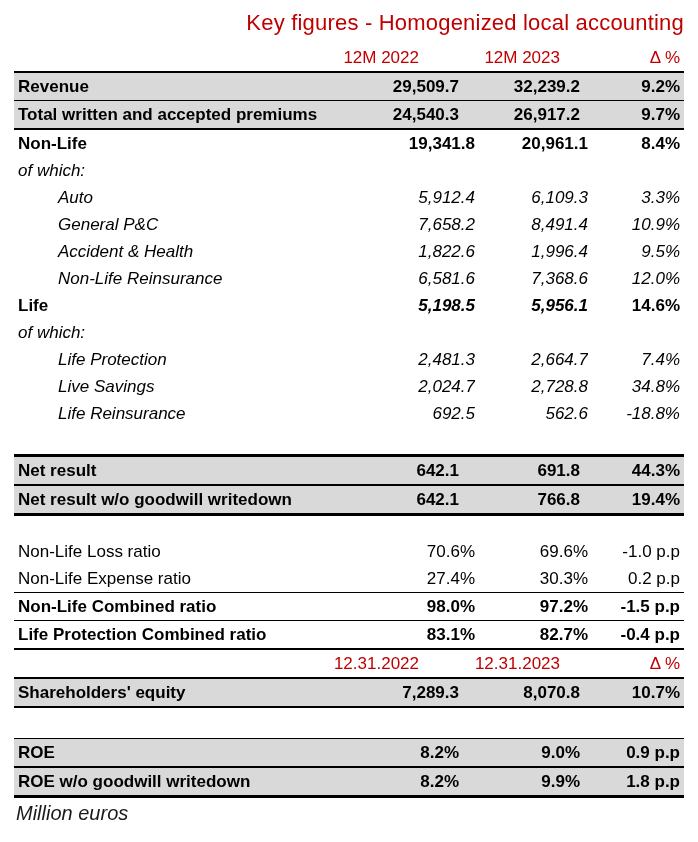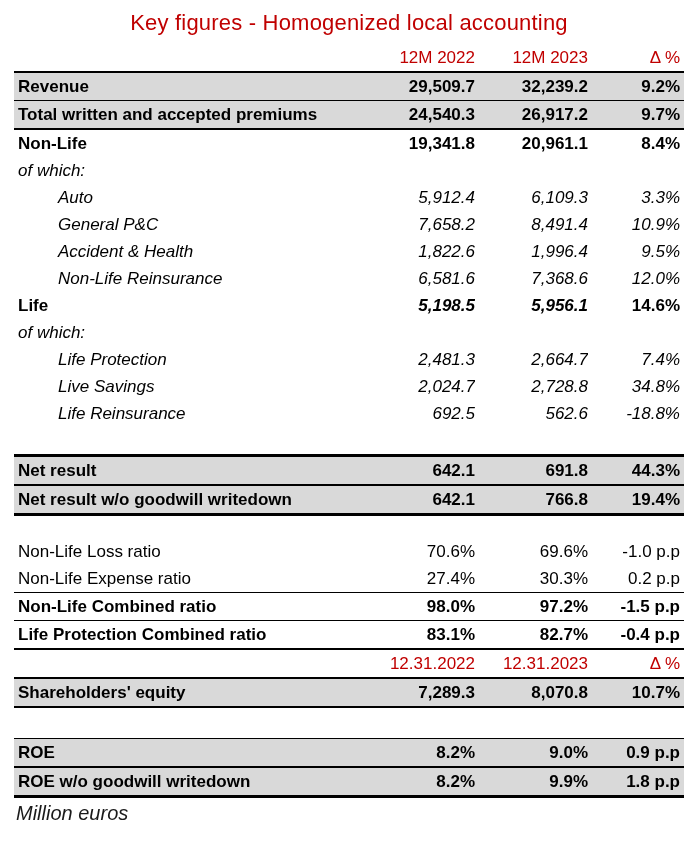--- a/index.html
+++ b/index.html
@@ -13,21 +13,21 @@
     -webkit-font-smoothing: antialiased;
   }
   .page {
     width: 698px;
     height: 842px;
     box-sizing: border-box;
     padding: 6px 14px 0 14px;
     overflow: hidden;
   }
   .title {
-    text-align: center;
+    text-align: right;
     color: #C00000;
     font-size: 22px;
     font-weight: 400;
     margin: 4px 0 8px 0;
     letter-spacing: 0.2px;
   }
   .table { width: 670px; }
   .row {
     display: flex;
     align-items: center;
@@ -35,22 +35,22 @@
     font-size: 17px;
     box-sizing: content-box;
   }
   .cell { white-space: nowrap; overflow: hidden; }
   .lbl { flex: 1 1 auto; text-align: left; padding-left: 4px; }
   .c1  { width: 110px; text-align: right; }
   .c2  { width: 113px; text-align: right; }
   .c3  { width: 92px;  text-align: right; padding-right: 4px; }
 
   
-  .colhead { color: #C00000; font-weight: 400; }
-  .total   { background: #D9D9D9; font-weight: 700; }
+  .colhead { color: #C00000; font-weight: 400; gap: 28px; }
+  .total   { background: #D9D9D9; font-weight: 700; gap: 8px; }
   .section { font-weight: 700; }
   .ofwhich .lbl { font-style: italic; }
   .sub .cell { font-style: italic; }
   .sub .lbl  { padding-left: 44px; }
   .plain   { font-weight: 400; }
   .boldrow { font-weight: 700; }
   .spacer  { height: 22px; }
 
   
   .vi .c1, .vi .c2 { font-style: italic; }

